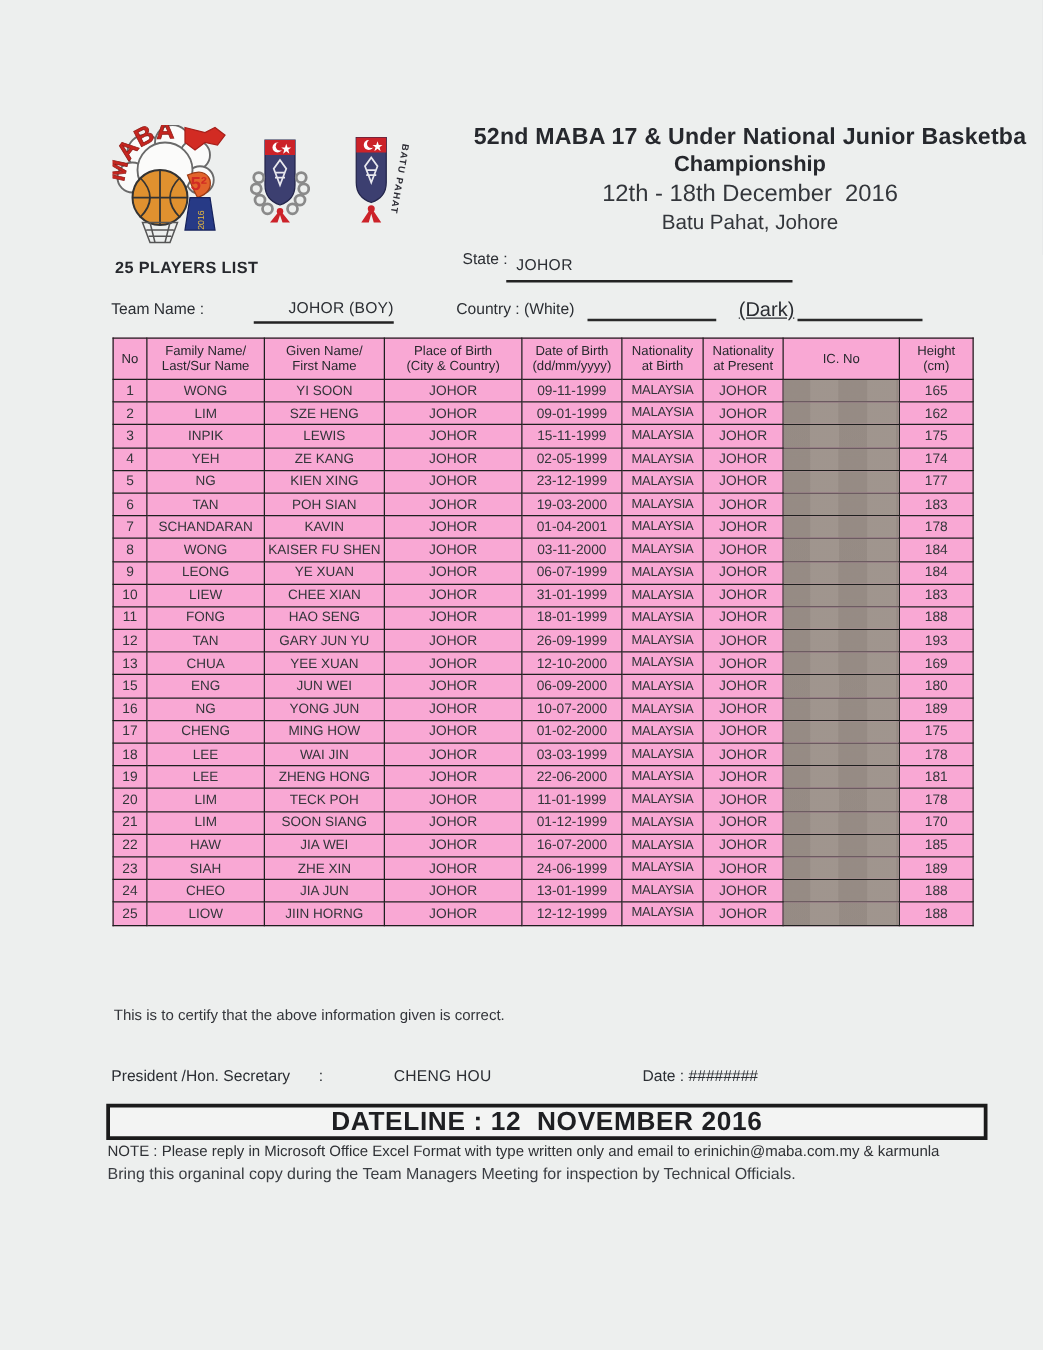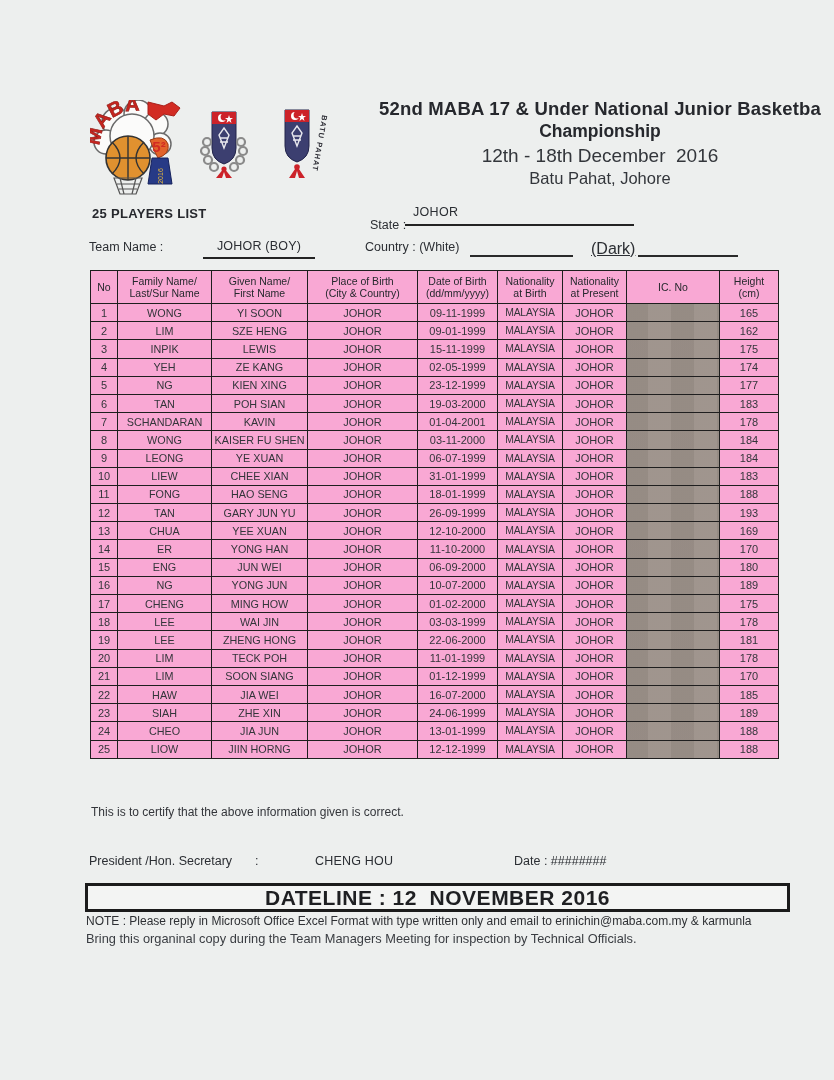--- a/index.html
+++ b/index.html
@@ -15,25 +15,25 @@
   .logo-maba { position:absolute; left:0; top:2px; }
   .logo-crest1 { position:absolute; left:110px; top:10px; }
   .logo-crest2 { position:absolute; left:176px; top:6px; }
   .title-block { position:absolute; left:340px; top:97px; width:520px; text-align:center; }
   .title-l1 { font-size:18.5px; font-weight:bold; color:#26282d; white-space:pre; line-height:23px; letter-spacing:.2px; }
   .title-l2 { font-size:17.5px; font-weight:bold; color:#26282d; white-space:pre; line-height:22px; }
   .title-l3 { font-size:19px; color:#33363b; white-space:pre; line-height:25px; margin-top:1px; }
   .title-l4 { font-size:16.5px; color:#33363b; white-space:pre; line-height:21px; }
   
   .players-list { position:absolute; left:92px; top:206px; font-size:13px; font-weight:bold; letter-spacing:.3px; color:#26282d; }
-  .state-label { position:absolute; left:370px; top:218px; font-size:12.5px; }
+  .state-label { position:absolute; left:370px; top:200px; font-size:12.5px; }
   .state-value { position:absolute; left:413px; top:205px; font-size:12.5px; letter-spacing:.3px; }
   .state-line { position:absolute; left:405px; top:224px; width:229px; border-bottom:2.5px solid #232323; }
   .team-label { position:absolute; left:89px; top:240px; font-size:12.5px; }
-  .team-value { position:absolute; left:203px; top:239px; width:112px; text-align:center; font-size:12.5px; letter-spacing:.2px; }
+  .team-value { position:absolute; left:203px; top:239px; width:112px; text-align:right; font-size:12.5px; letter-spacing:.2px; }
   .team-line  { position:absolute; left:203px; top:257px; width:112px; border-bottom:2.5px solid #232323; }
   .colour-label { position:absolute; left:365px; top:240px; font-size:12.5px; }
   .colour-line  { position:absolute; left:470px; top:255px; width:103px; border-bottom:2px solid #2a2a2a; }
   .dark-label   { position:absolute; left:591px; top:240px; font-size:16px;text-decoration:underline; }
   .dark-line    { position:absolute; left:638px; top:255px; width:100px; border-bottom:2px solid #2a2a2a; }
   
   .tbl-wrap { position:absolute; left:90px; top:270px; width:688px; }
   table { border-collapse:collapse; table-layout:fixed; width:688px; background:#f9a8d4; }
   th, td { border:1.4px solid #1f1f1f; text-align:center; vertical-align:middle; overflow:hidden; }
   th { font-size:10.5px; font-weight:normal; color:#26282d; line-height:1.18; white-space:pre-line; height:33px; padding:1px 0; }
@@ -363,33 +363,20 @@
             <td class="c3">JOHOR</td>
             <td class="c4">12-10-2000</td>
             <td class="c5">MALAYSIA</td>
             <td class="c6">JOHOR</td>
             <td class="c7 ic-cell">
               <div class="redact"></div>
             </td>
             <td class="c8">169</td>
           </tr>
           <tr>
-            <td class="c0">14</td>
-            <td class="c1">ER</td>
-            <td class="c2">YONG HAN</td>
-            <td class="c3">JOHOR</td>
-            <td class="c4">11-10-2000</td>
-            <td class="c5">MALAYSIA</td>
-            <td class="c6">JOHOR</td>
-            <td class="c7 ic-cell">
-              <div class="redact"></div>
-            </td>
-            <td class="c8">170</td>
-          </tr>
-          <tr>
             <td class="c0">15</td>
             <td class="c1">ENG</td>
             <td class="c2">JUN WEI</td>
             <td class="c3">JOHOR</td>
             <td class="c4">06-09-2000</td>
             <td class="c5">MALAYSIA</td>
             <td class="c6">JOHOR</td>
             <td class="c7 ic-cell">
               <div class="redact"></div>
             </td>

